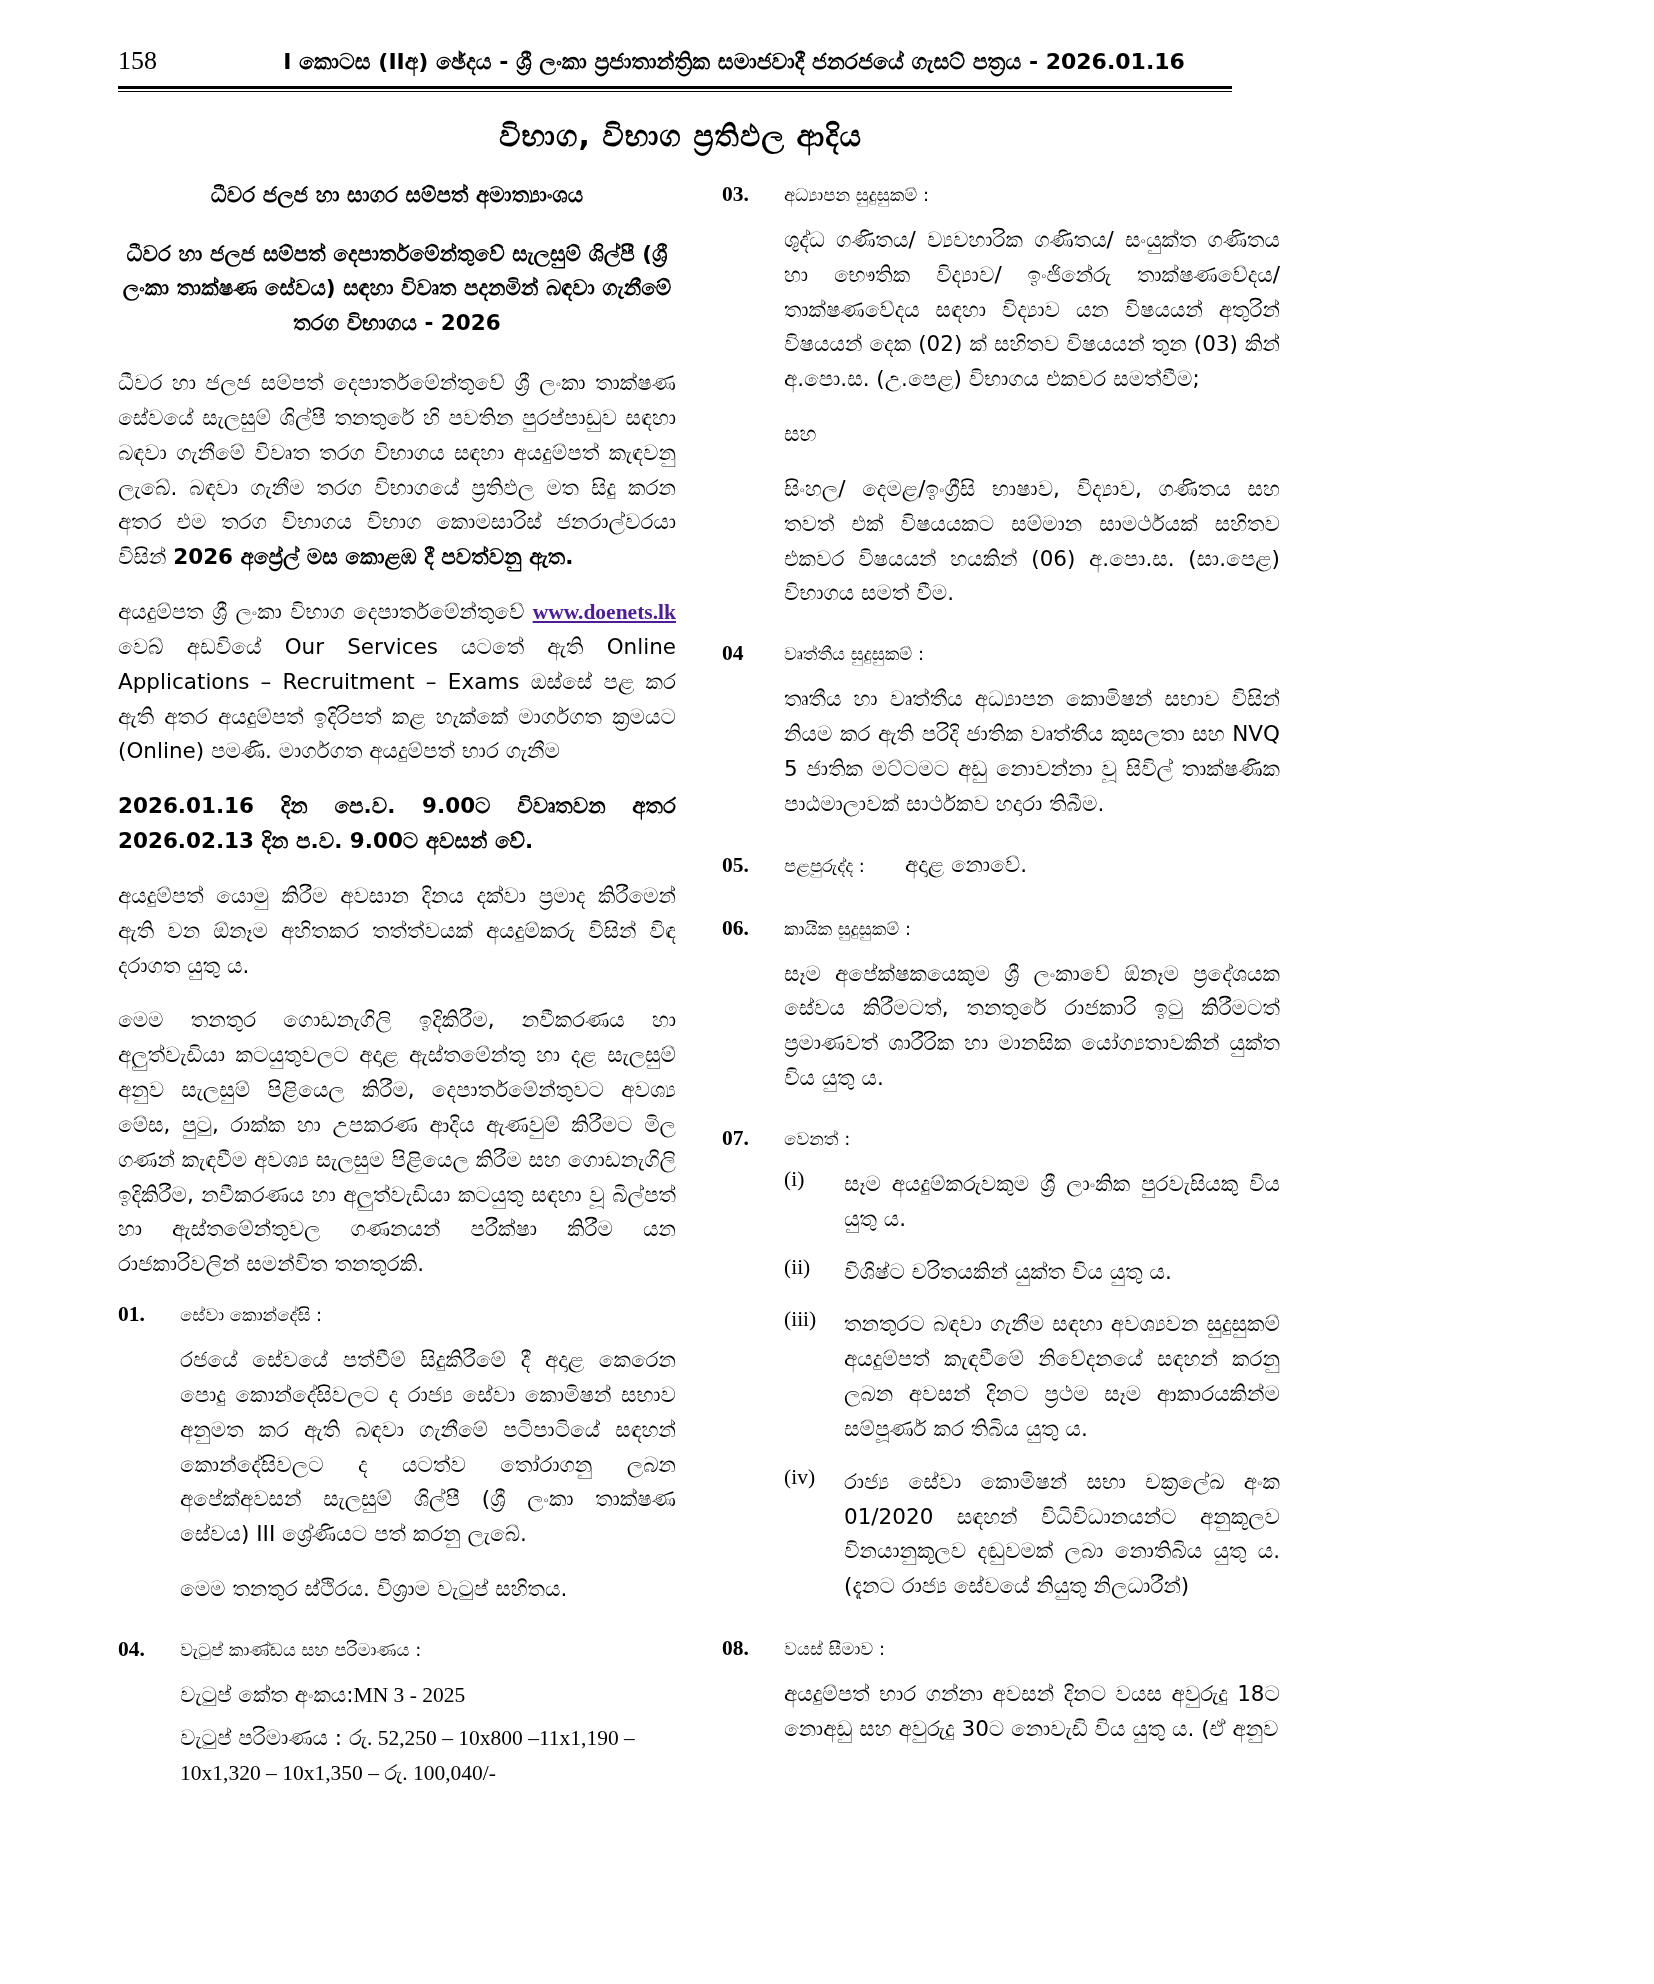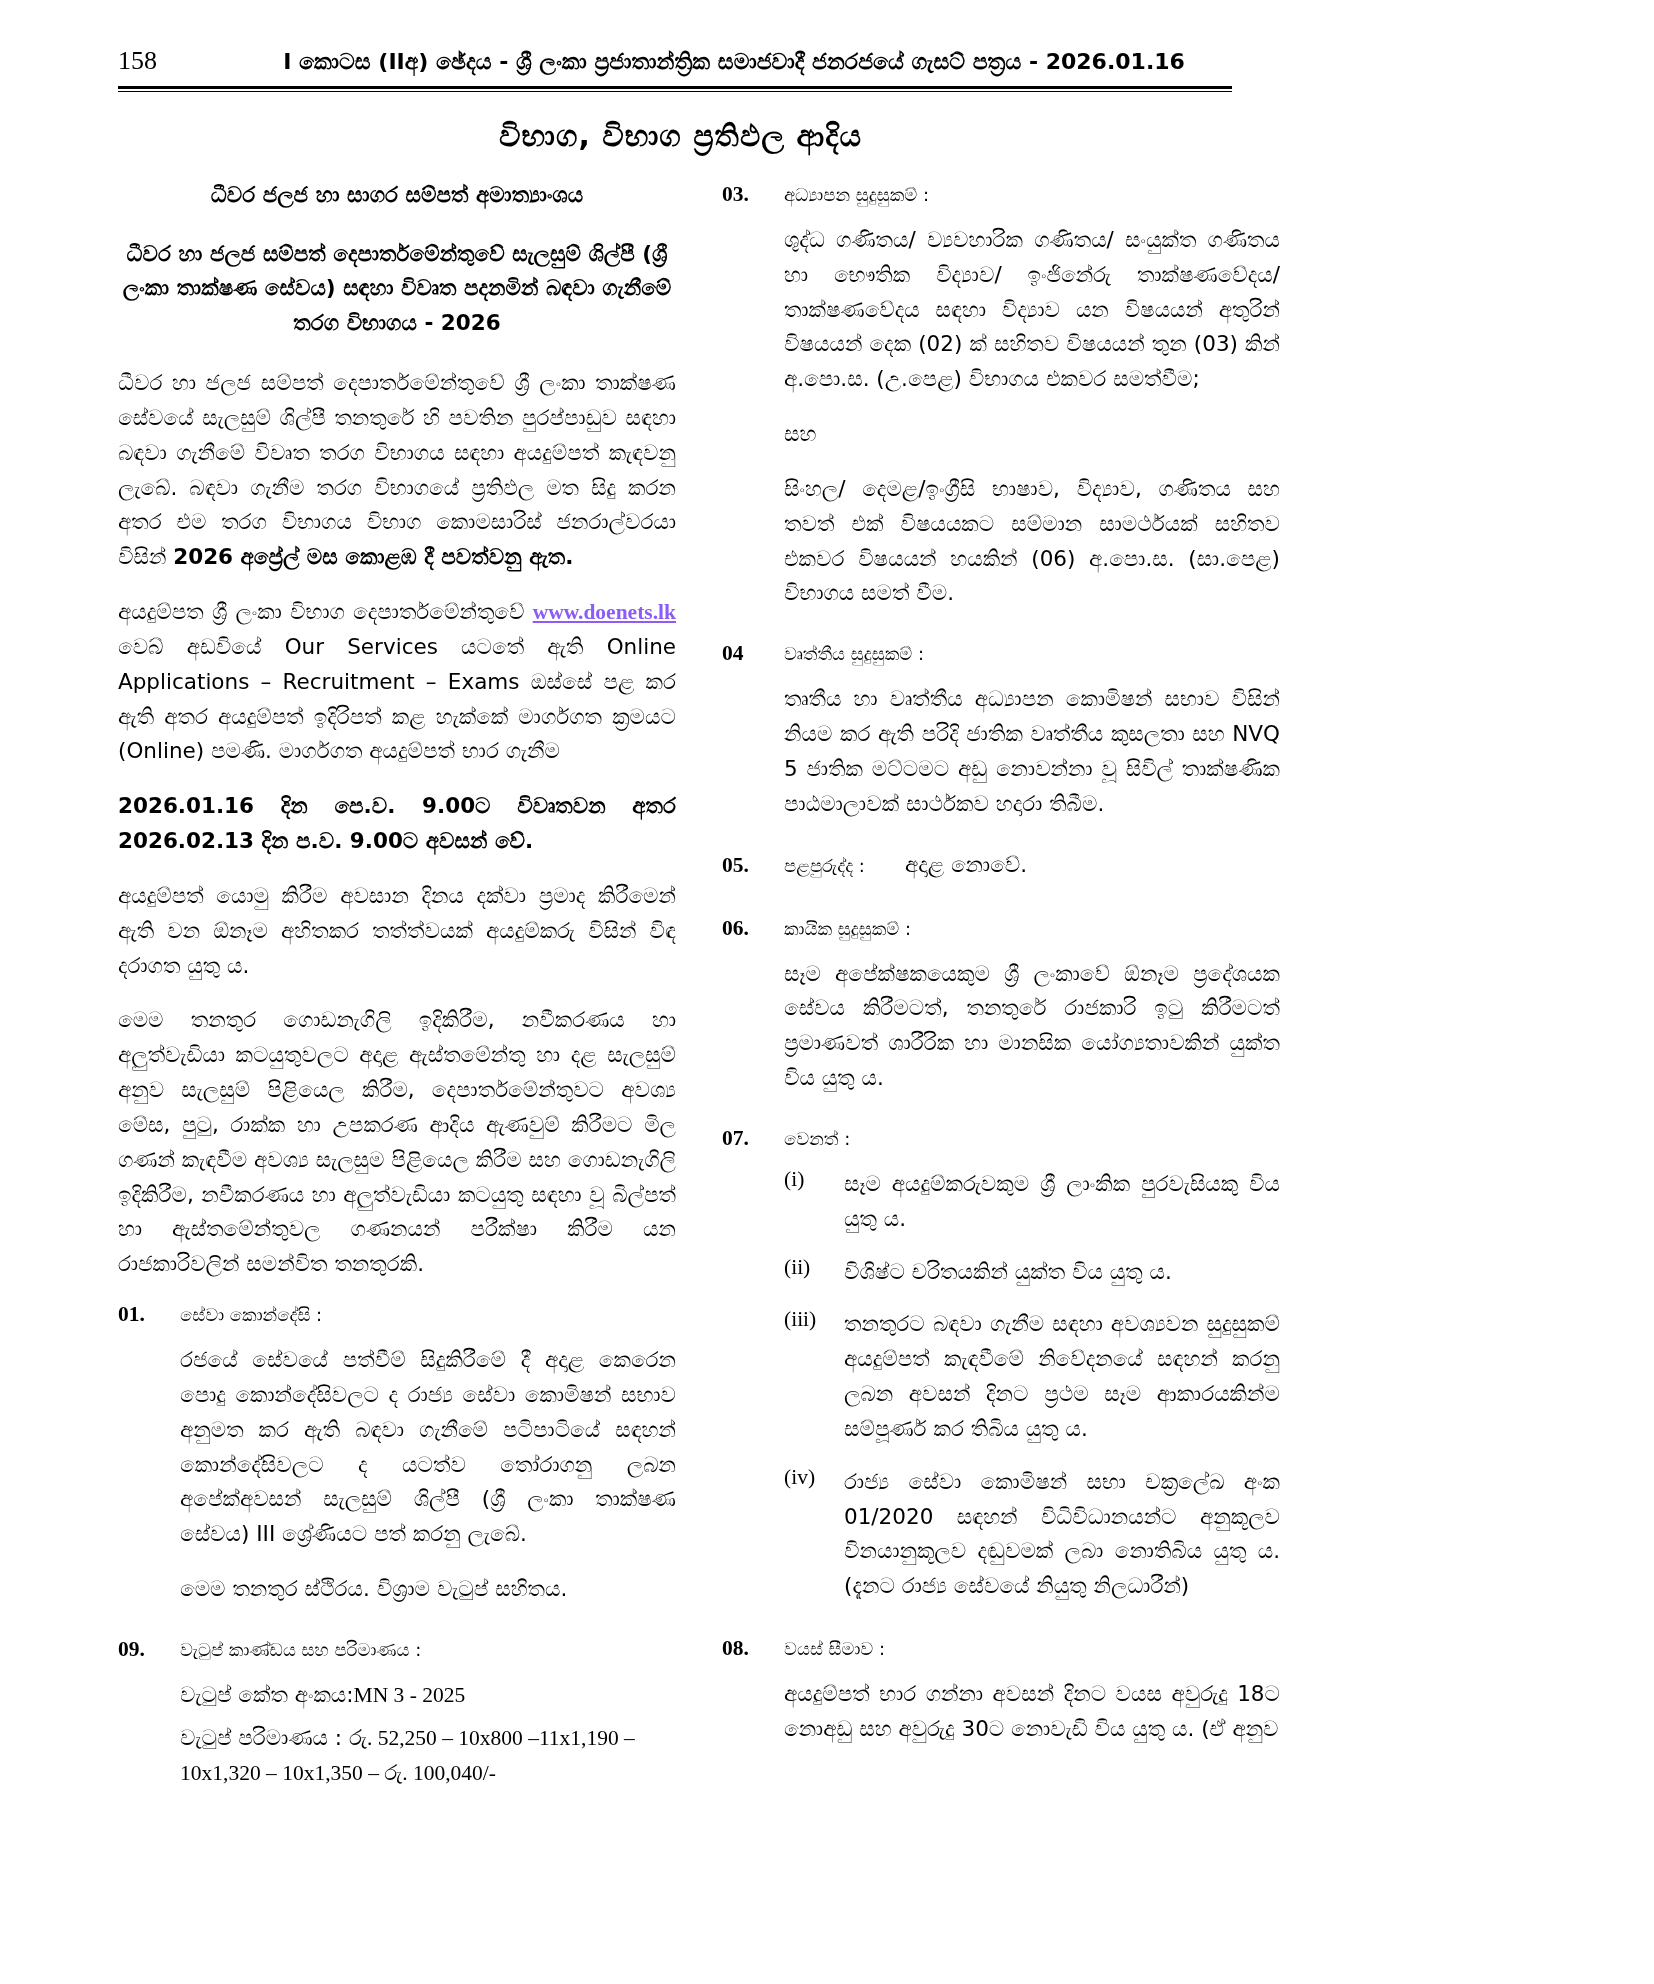--- a/index.html
+++ b/index.html
@@ -98,21 +98,21 @@
   .post-title {
     font-weight: bold;
     font-size: 21.5px;
     line-height: 1.6;
     text-align: center;
     margin: 0 0 26px 0;
     font-family: "DejaVu Sans", sans-serif;
   }
 
   a.link {
-    color: #8b5cf6;
+    color: #4c1d95;
     font-weight: bold;
     font-family: "Liberation Serif", "DejaVu Serif", serif;
   }
 
   
   .item {
     display: flex;
     margin: 0 0 16px 0;
     align-items: baseline;
   }
@@ -202,21 +202,21 @@
       <p>මෙම තනතුර ගොඩනැගිලි ඉදිකිරීම, නවීකරණය හා අලුත්වැඩියා කටයුතුවලට අදාළ ඇස්තමේන්තු හා දළ සැලසුම් අනුව සැලසුම් පිළියෙල කිරීම, දෙපාර්තමේන්තුවට අවශ්‍ය මේස, පුටු, රාක්ක හා උපකරණ ආදිය ඇණවුම් කිරීමට මිල ගණන් කැඳවීම අවශ්‍ය සැලසුම පිළියෙල කිරීම සහ ගොඩනැගිලි ඉදිකිරීම, නවීකරණය හා අලුත්වැඩියා කටයුතු සඳහා වූ බිල්පත් හා ඇස්තමේන්තුවල ගණනයන් පරීක්ෂා කිරීම යන රාජකාරිවලින් සමන්විත තනතුරකි.</p>
 
       <div class="item">
         <div class="item-num">01.</div>
         <div class="item-label">සේවා කොන්දේසි :</div>
       </div>
       <div class="item-body">රජයේ සේවයේ පත්වීම් සිදුකිරීමේ දී අදාළ කෙරෙන පොදු කොන්දේසිවලට ද රාජ්‍ය සේවා කොමිෂන් සභාව අනුමත කර ඇති බඳවා ගැනීමේ පටිපාටියේ සඳහන් කොන්දේසිවලට ද යටත්ව තෝරාගනු ලබන අපේක්අවසන් සැලසුම් ශිල්පී (ශ්‍රී ලංකා තාක්ෂණ සේවය) III ශ්‍රේණියට පත් කරනු ලැබේ.</div>
       <div class="item-body gap-lg">මෙම තනතුර ස්ථිරය. විශ්‍රාම වැටුප් සහිතය.</div>
 
       <div class="item">
-        <div class="item-num">09.</div>
+        <div class="item-num">04.</div>
         <div class="item-label">වැටුප් කාණ්ඩය සහ පරිමාණය :</div>
       </div>
 
       <div class="salary-line tight"><span>වැටුප් කේත අංකය:</span><span class="latin">MN 3 - 2025</span></div>
       <div class="salary-line"><span>වැටුප් පරිමාණය    :</span> <span class="latin">රු. 52,250 – 10x800 –11x1,190 – 10x1,320 – 10x1,350 – රු. 100,040/-</span></div>
 
     </div>
 
     <div class="col">
 

